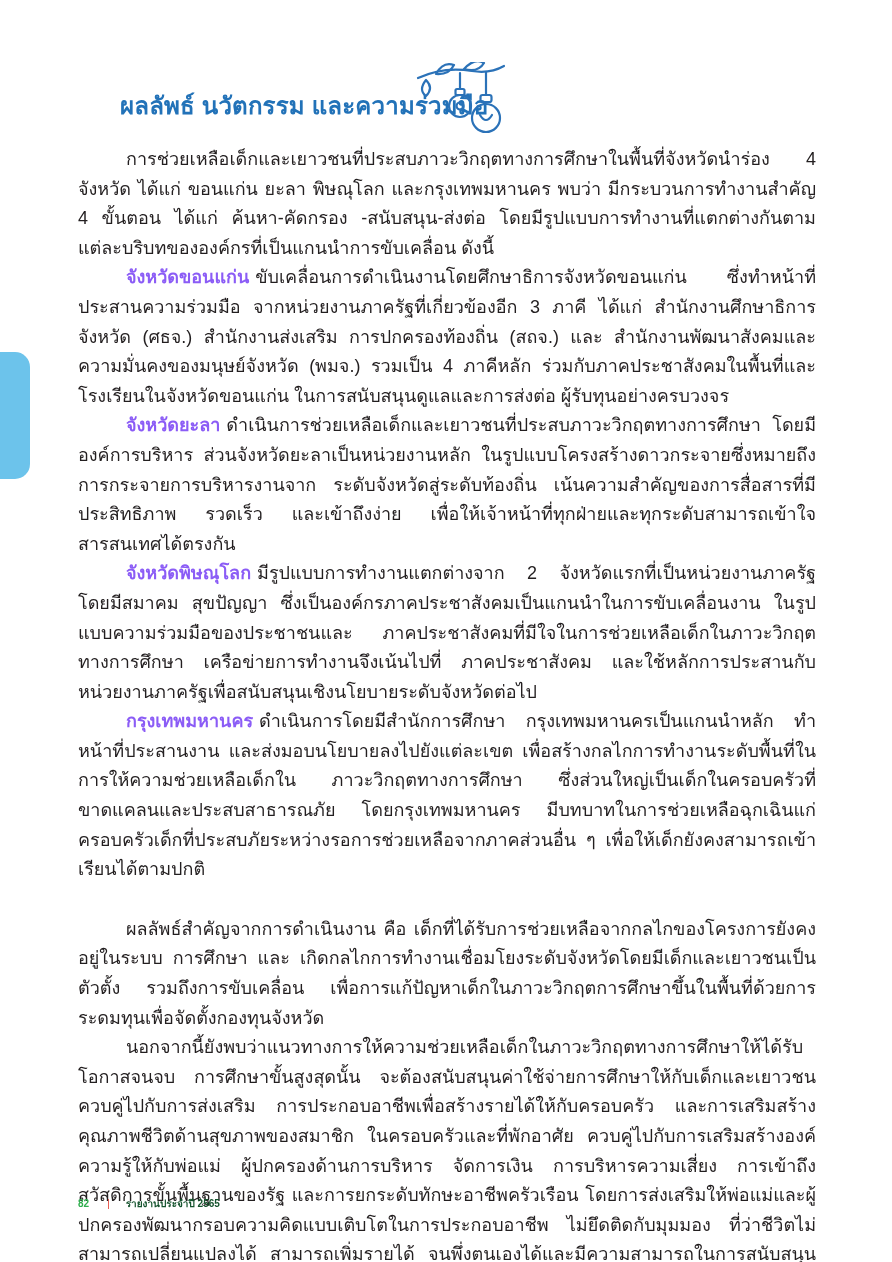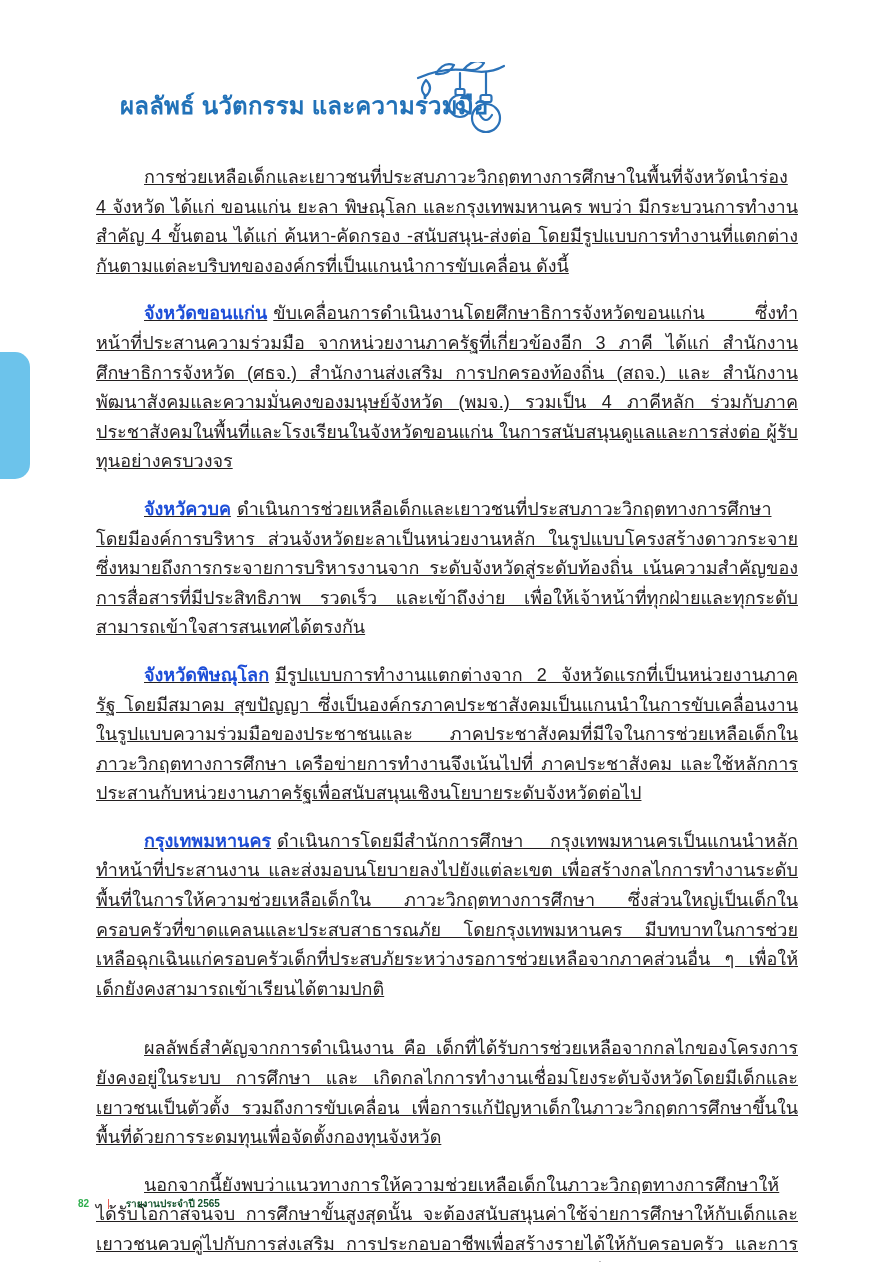--- a/index.html
+++ b/index.html
@@ -34,27 +34,26 @@
   .content {
     position:absolute; left:78px; top:145px;
     width:738px;
     font-size:18px;
     line-height:29.6px;
     color:#231f20;
     text-align:justify;
     overflow-wrap:break-word;
   }
   .content p {
-    margin:18px;
+    margin:0;
     text-indent:48px;
-    text-decoration:underline;
   }
   .content p.spaced { margin-top:30px; }
   .lead {
-    color:#1d4ed8;
+    color:#8b5cf6;
     font-weight:bold;
     margin-right:6px;
   }
   
   .footer {
     position:absolute; left:78px; top:1196px;
     font-size:10px; font-weight:bold;
     display:flex; align-items:center;
   }
   .footer .pgnum { color:#2fae4e; }
@@ -83,21 +82,21 @@
       <path d="M70 10 L70 33"></path>
       <rect x="64.5" y="33" width="11" height="7" rx="2"></rect>
       <circle cx="70" cy="56" r="14"></circle>
       <path d="M64 53 Q70 63 76 53"></path>
     </svg>
   </span>
 
   <div class="content">
     <p><span>การช่วยเหลือเด็กและเยาวชนที่ประสบภาวะวิกฤตทางการศึกษาในพื้นที่จังหวัดนำร่อง 4 จังหวัด ได้แก่ ขอนแก่น ยะลา พิษณุโลก และกรุงเทพมหานคร พบว่า มีกระบวนการทำงานสำคัญ 4 ขั้นตอน ได้แก่ ค้นหา-คัดกรอง -สนับสนุน-ส่งต่อ โดยมีรูปแบบการทำงานที่แตกต่างกันตามแต่ละบริบทขององค์กรที่เป็นแกนนำการขับเคลื่อน ดังนี้</span></p>
     <p><span class="lead">จังหวัดขอนแก่น</span><span>ขับเคลื่อนการดำเนินงานโดยศึกษาธิการจังหวัดขอนแก่น ซึ่งทำหน้าที่ประสานความร่วมมือ จากหน่วยงานภาครัฐที่เกี่ยวข้องอีก 3 ภาคี ได้แก่ สำนักงานศึกษาธิการจังหวัด (ศธจ.) สำนักงานส่งเสริม การปกครองท้องถิ่น (สถจ.) และ สำนักงานพัฒนาสังคมและความมั่นคงของมนุษย์จังหวัด (พมจ.) รวมเป็น 4 ภาคีหลัก ร่วมกับภาคประชาสังคมในพื้นที่และโรงเรียนในจังหวัดขอนแก่น ในการสนับสนุนดูแลและการส่งต่อ ผู้รับทุนอย่างครบวงจร</span></p>
-    <p><span class="lead">จังหวัควบค</span><span>ดำเนินการช่วยเหลือเด็กและเยาวชนที่ประสบภาวะวิกฤตทางการศึกษา โดยมีองค์การบริหาร ส่วนจังหวัดยะลาเป็นหน่วยงานหลัก ในรูปแบบโครงสร้างดาวกระจายซึ่งหมายถึงการกระจายการบริหารงานจาก ระดับจังหวัดสู่ระดับท้องถิ่น เน้นความสำคัญของการสื่อสารที่มีประสิทธิภาพ รวดเร็ว และเข้าถึงง่าย เพื่อให้เจ้าหน้าที่ทุกฝ่ายและทุกระดับสามารถเข้าใจสารสนเทศได้ตรงกัน</span></p>
+    <p><span class="lead">จังหวัดยะลา</span><span>ดำเนินการช่วยเหลือเด็กและเยาวชนที่ประสบภาวะวิกฤตทางการศึกษา โดยมีองค์การบริหาร ส่วนจังหวัดยะลาเป็นหน่วยงานหลัก ในรูปแบบโครงสร้างดาวกระจายซึ่งหมายถึงการกระจายการบริหารงานจาก ระดับจังหวัดสู่ระดับท้องถิ่น เน้นความสำคัญของการสื่อสารที่มีประสิทธิภาพ รวดเร็ว และเข้าถึงง่าย เพื่อให้เจ้าหน้าที่ทุกฝ่ายและทุกระดับสามารถเข้าใจสารสนเทศได้ตรงกัน</span></p>
     <p><span class="lead">จังหวัดพิษณุโลก</span><span>มีรูปแบบการทำงานแตกต่างจาก 2 จังหวัดแรกที่เป็นหน่วยงานภาครัฐ โดยมีสมาคม สุขปัญญา ซึ่งเป็นองค์กรภาคประชาสังคมเป็นแกนนำในการขับเคลื่อนงาน ในรูปแบบความร่วมมือของประชาชนและ ภาคประชาสังคมที่มีใจในการช่วยเหลือเด็กในภาวะวิกฤตทางการศึกษา เครือข่ายการทำงานจึงเน้นไปที่ ภาคประชาสังคม และใช้หลักการประสานกับหน่วยงานภาครัฐเพื่อสนับสนุนเชิงนโยบายระดับจังหวัดต่อไป</span></p>
     <p><span class="lead">กรุงเทพมหานคร</span><span>ดำเนินการโดยมีสำนักการศึกษา กรุงเทพมหานครเป็นแกนนำหลัก ทำหน้าที่ประสานงาน และส่งมอบนโยบายลงไปยังแต่ละเขต เพื่อสร้างกลไกการทำงานระดับพื้นที่ในการให้ความช่วยเหลือเด็กใน ภาวะวิกฤตทางการศึกษา ซึ่งส่วนใหญ่เป็นเด็กในครอบครัวที่ขาดแคลนและประสบสาธารณภัย โดยกรุงเทพมหานคร มีบทบาทในการช่วยเหลือฉุกเฉินแก่ครอบครัวเด็กที่ประสบภัยระหว่างรอการช่วยเหลือจากภาคส่วนอื่น ๆ เพื่อให้เด็กยังคงสามารถเข้าเรียนได้ตามปกติ</span></p>
     <p class="spaced"><span>ผลลัพธ์สำคัญจากการดำเนินงาน คือ เด็กที่ได้รับการช่วยเหลือจากกลไกของโครงการยังคงอยู่ในระบบ การศึกษา และ เกิดกลไกการทำงานเชื่อมโยงระดับจังหวัดโดยมีเด็กและเยาวชนเป็นตัวตั้ง รวมถึงการขับเคลื่อน เพื่อการแก้ปัญหาเด็กในภาวะวิกฤตการศึกษาขึ้นในพื้นที่ด้วยการระดมทุนเพื่อจัดตั้งกองทุนจังหวัด</span></p>
     <p><span>นอกจากนี้ยังพบว่าแนวทางการให้ความช่วยเหลือเด็กในภาวะวิกฤตทางการศึกษาให้ได้รับโอกาสจนจบ การศึกษาขั้นสูงสุดนั้น จะต้องสนับสนุนค่าใช้จ่ายการศึกษาให้กับเด็กและเยาวชนควบคู่ไปกับการส่งเสริม การประกอบอาชีพเพื่อสร้างรายได้ให้กับครอบครัว และการเสริมสร้างคุณภาพชีวิตด้านสุขภาพของสมาชิก ในครอบครัวและที่พักอาศัย ควบคู่ไปกับการเสริมสร้างองค์ความรู้ให้กับพ่อแม่ ผู้ปกครองด้านการบริหาร จัดการเงิน การบริหารความเสี่ยง การเข้าถึงสวัสดิการขั้นพื้นฐานของรัฐ และการยกระดับทักษะอาชีพครัวเรือน โดยการส่งเสริมให้พ่อแม่และผู้ปกครองพัฒนากรอบความคิดแบบเติบโตในการประกอบอาชีพ ไม่ยึดติดกับมุมมอง ที่ว่าชีวิตไม่สามารถเปลี่ยนแปลงได้ สามารถเพิ่มรายได้ จนพึ่งตนเองได้และมีความสามารถในการสนับสนุน เพื่อการศึกษาของบุตรหลานแบบครบวงจร</span></p>
   </div>
 
   <div class="footer">
     <span class="pgnum">82</span>
     <span class="sep">|</span>
     <span class="report">รายงานประจำปี 2565</span>

